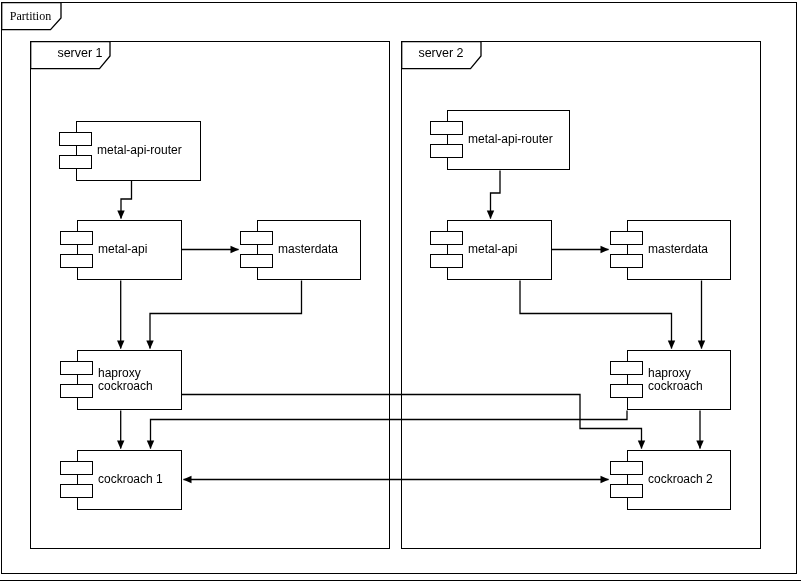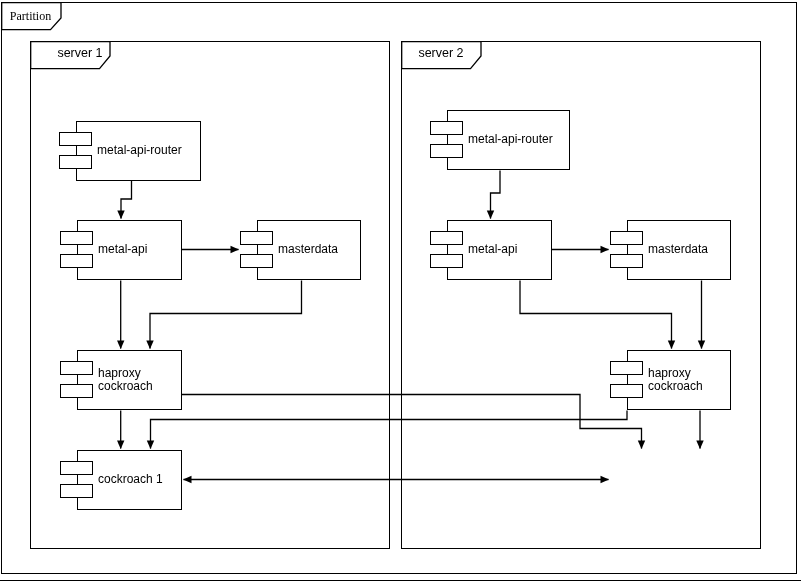--- a/index.html
+++ b/index.html
@@ -126,20 +126,25 @@
     <span class="port p1"></span>
     <span class="port p2"></span>
     <span class="clabel">masterdata</span>
   </div>
   <div class="component" style="left:627px;top:350px;width:104px;height:60px">
     <span class="port p1"></span>
     <span class="port p2"></span>
     <span class="clabel">haproxy
 cockroach</span>
   </div>
+  <div class="component" style="left:627px;top:450px;width:104px;height:60px">
+    <span class="port p1"></span>
+    <span class="port p2"></span>
+    <span class="clabel">cockroach 2</span>
+  </div>
 
   <svg class="connector-layer" viewBox="0 0 801 581">
     <defs>
       <marker id="arrow" viewBox="0 0 10 10" refX="9.3" refY="5" markerWidth="10" markerHeight="9" markerUnits="userSpaceOnUse" orient="auto-start-reverse">
         <path d="M0.4,0.9 L9.8,5 L0.4,9.1 Z" fill="#000000"></path>
       </marker>
     </defs>
 
     <path class="tab" d="M1.7,2.7 L61,2.7 L61,18 L50.5,29.6 L1.7,29.6 Z"></path>
     <path class="tab" d="M30.7,41.7 L110,41.7 L110,56 L99.5,68.6 L30.7,68.6 Z"></path>

